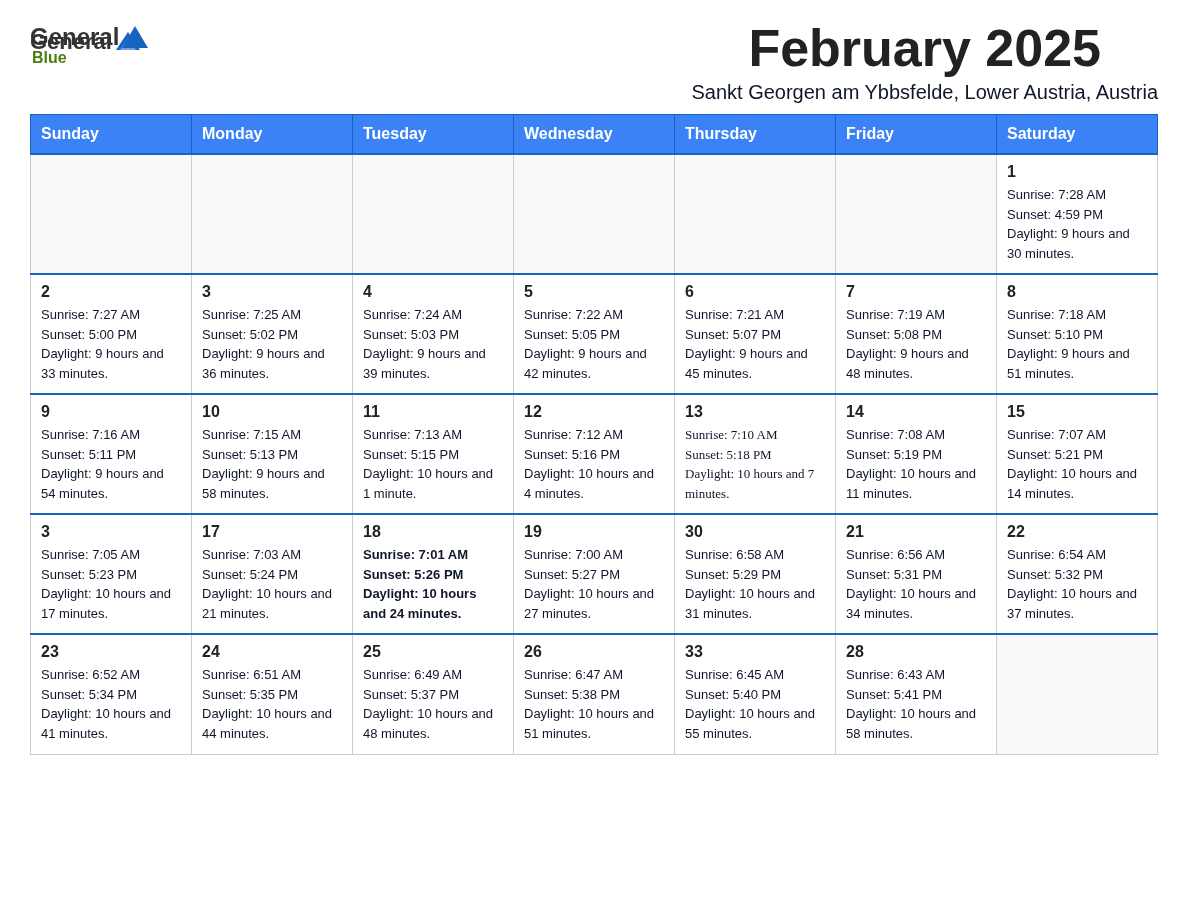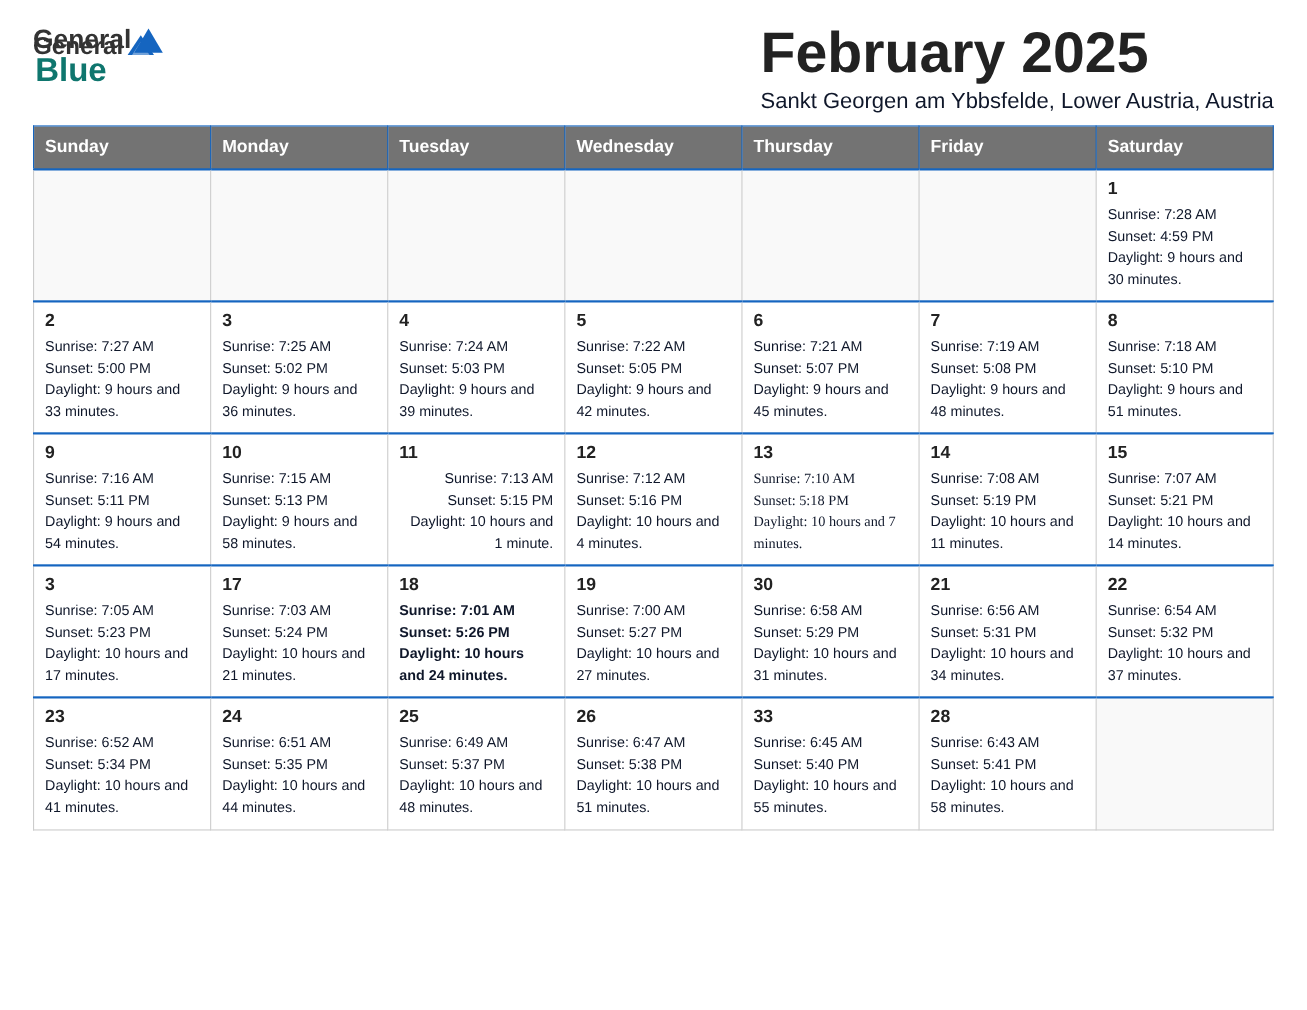--- a/index.html
+++ b/index.html
@@ -25,40 +25,40 @@
       color: #333;
       margin-top: 8px;
     }
     .logo-general { color: #333; }
     .logo-icon {
       width: 28px;
       height: 28px;
       margin: 0 2px;
     }
     .title-section {
-      text-align: left;
+      text-align: center;
     }
     .month-title {
       font-size: 52px;
       font-weight: bold;
       color: #222;
       line-height: 1.1;
     }
     .location-subtitle {
       font-size: 20px;
       color: #0f172a;
       margin-top: 4px;
     }
     .calendar {
       width: 100%;
       border-collapse: collapse;
       margin-top: 10px;
     }
     .calendar th {
-      background: #737373;
+      background: #3b82f6;
       color: #fff;
       font-size: 16px;
       font-weight: 600;
       padding: 10px 10px;
       text-align: left;
       border: 1px solid #1565c0;
     }
     .calendar td {
       vertical-align: top;
       border: 1px solid #ccc;
@@ -106,21 +106,21 @@
   </div>
 </div>
 
 <div style="position:absolute; top:24px; left:30px; display:flex; flex-direction:column; align-items:flex-start;">
   <div style="display:flex; align-items:center; font-size:24px; font-weight:bold; line-height:1;">
     <span style="color:#333;">General</span>
     <svg width="30" height="26" viewBox="0 0 30 26" style="margin:0 1px;">
       <polygon points="15,2 28,24 2,24" fill="#1565c0"></polygon>
     </svg>
   </div>
-  <div style="font-size:30px; font-weight:bold; color:#0f766e; line-height:1; margin-left:2px;">Blue</div>
+  <div style="font-size:16px; font-weight:bold; color:#4d7c0f; line-height:1; margin-left:2px;">Blue</div>
 </div>
 
 <table class="calendar">
   <thead>
     <tr>
     <th>Sunday</th>
         <th>Monday</th>
         <th>Tuesday</th>
         <th>Wednesday</th>
         <th>Thursday</th>
@@ -195,21 +195,21 @@
 Daylight: 9 hours and 54 minutes.</div>
         </td>
         <td>
           <div class="day-number">10</div>
           <div class="day-info" style="white-space: pre-line;">Sunrise: 7:15 AM
 Sunset: 5:13 PM
 Daylight: 9 hours and 58 minutes.</div>
         </td>
         <td>
           <div class="day-number">11</div>
-          <div class="day-info" style="white-space: pre-line; text-align: right;">Sunrise: 7:13 AM
+          <div class="day-info" style="white-space: pre-line;">Sunrise: 7:13 AM
 Sunset: 5:15 PM
 Daylight: 10 hours and 1 minute.</div>
         </td>
         <td>
           <div class="day-number">12</div>
           <div class="day-info" style="white-space: pre-line;">Sunrise: 7:12 AM
 Sunset: 5:16 PM
 Daylight: 10 hours and 4 minutes.</div>
         </td>
         <td>

